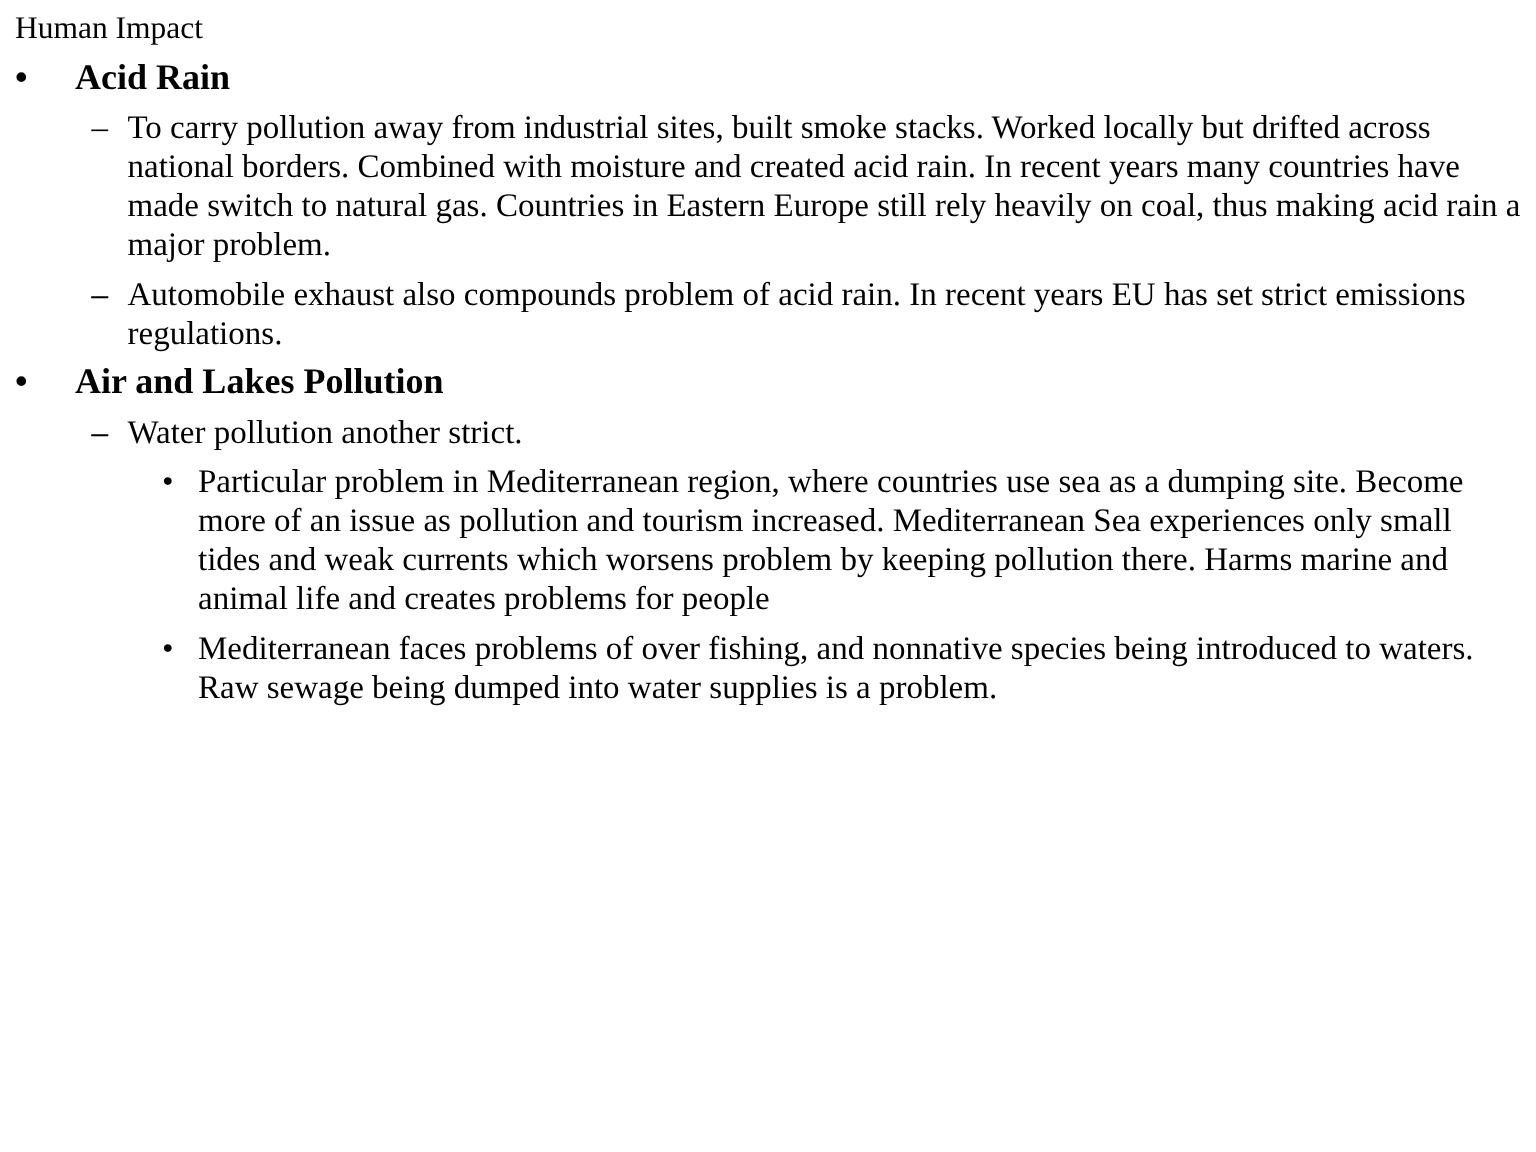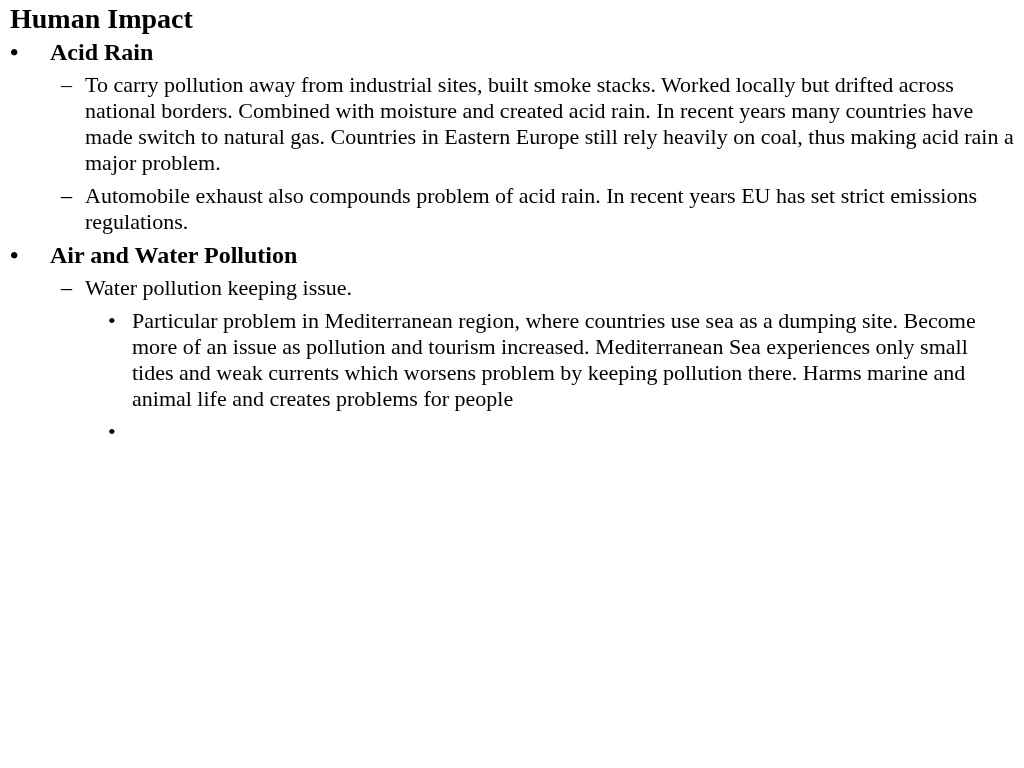--- a/index.html
+++ b/index.html
@@ -12,22 +12,22 @@
     width: 1024px;
     height: 768px;
     box-sizing: border-box;
     padding: 5px 10px 0 10px;
     background: #ffffff;
     color: #000000;
     font-family: "Liberation Serif", "DejaVu Serif", serif;
     overflow: hidden;
   }
   .slide-title {
-    font-size: 28px;
-    font-weight: bold;
+    font-size: 21px;
+    font-weight: normal;
     line-height: 27px;
   }
   .li {
     position: relative;
     margin-top: 7px;
     font-size: 22px;
     line-height: 26px;
   }
   .li .marker {
     position: absolute;
@@ -70,34 +70,35 @@
     <span class="marker">–</span>
   </div>
 
   <div class="li l2">
     <span class="marker">–</span>
     <span class="text">Automobile exhaust also compounds problem of acid rain. In recent years EU has set strict emissions regulations.</span>
   </div>
 
   <div class="li l1">
     <span class="marker">•</span>
-    <span class="text">Air and Water Pollution</span>
+    <span class="text">Air and Lakes Pollution</span>
   </div>
 
   <div class="li l2">
     <span class="marker">–</span>
   </div>
 
   <div class="li l2">
     <span class="marker">–</span>
-    <span class="text">Water pollution keeping issue.</span>
+    <span class="text">Water pollution another strict.</span>
   </div>
 
   <div class="li l3">
     <span class="marker">•</span>
     <span class="text">Particular problem in Mediterranean region, where countries use sea as a dumping site. Become more of an issue as pollution and tourism increased. Mediterranean Sea experiences only small tides and weak currents which worsens problem by keeping pollution there. Harms marine and animal life and creates problems for people</span>
   </div>
 
   <div class="li l3">
     <span class="marker">•</span>
+    <span class="text">Mediterranean faces problems of over fishing, and nonnative species being introduced to waters. Raw sewage being dumped into water supplies is a problem.</span>
   </div>
 
 </div>
 
 </body></html>

